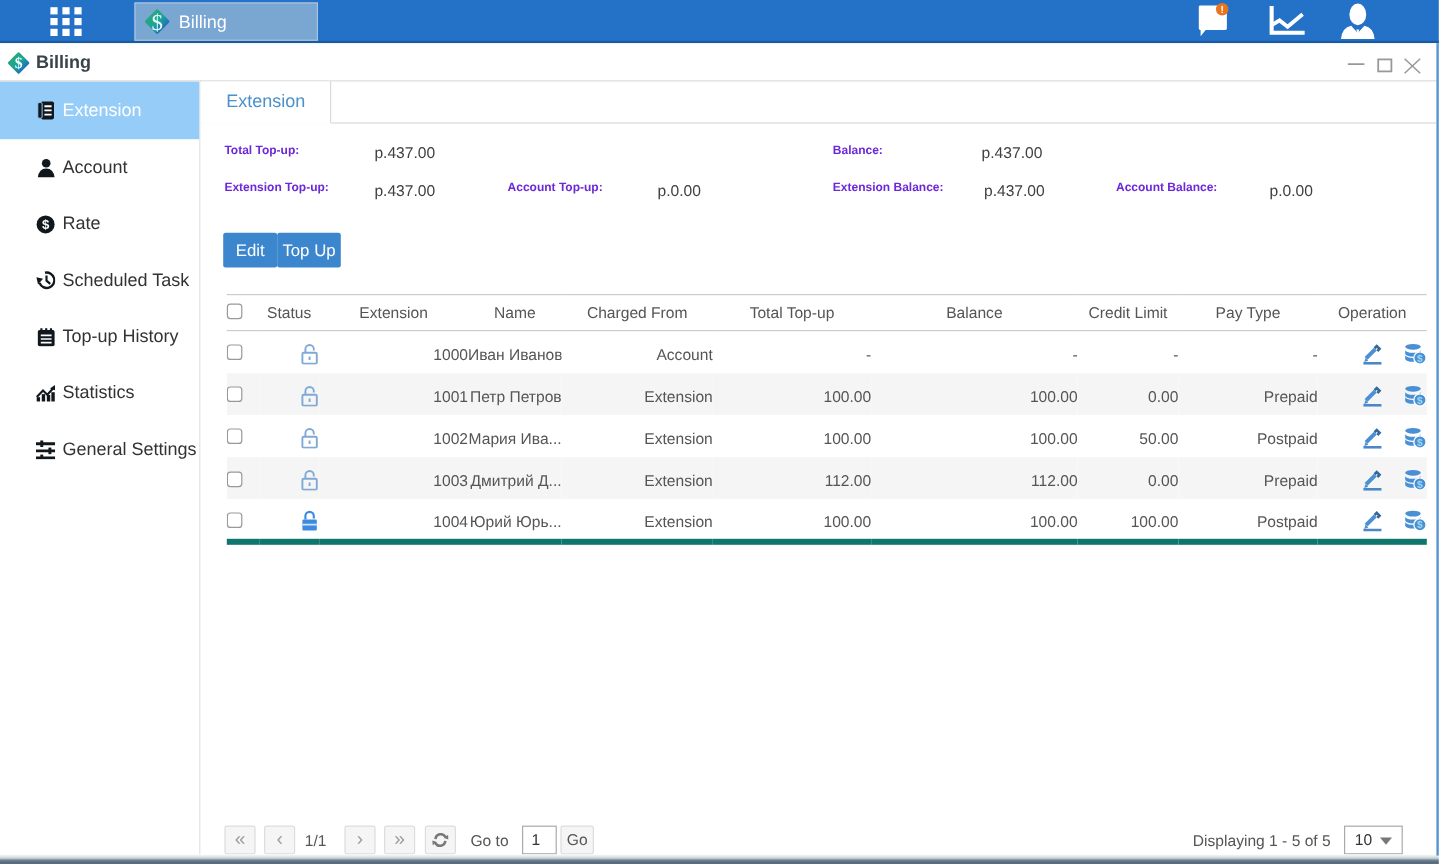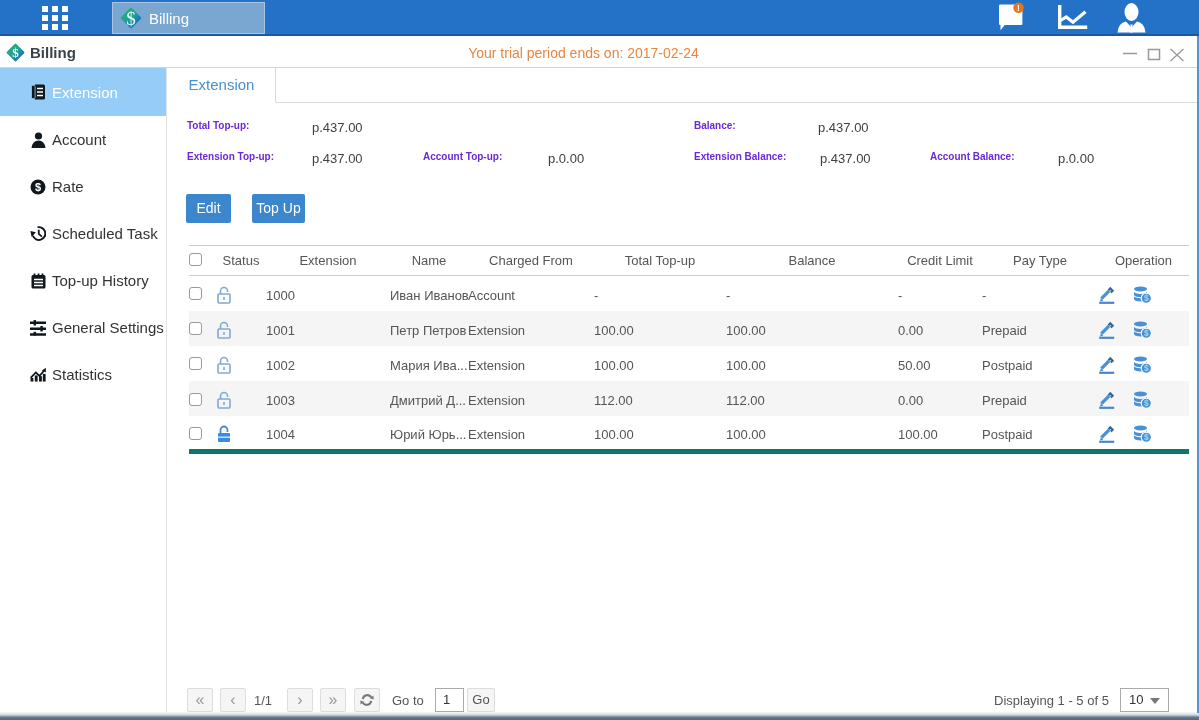--- a/index.html
+++ b/index.html
@@ -32,21 +32,21 @@
 #tab1 { position:absolute; left:0; top:0; width:108px; height:35px; background:#fff; border-right:1px solid #d9d9d9; border-bottom:1px solid #fff; color:#4a90cc; font-size:15px; text-align:center; line-height:34px; }
 
 .lab { position:absolute; font-size:10px; font-weight:bold; color:#6d28d9; white-space:nowrap; }
 .val { position:absolute; font-size:13px; color:#404040; white-space:nowrap; }
 
 .btn { position:absolute; background:#3b86cd; color:#fff; font-size:14px; text-align:center; line-height:29px; border-radius:2px; }
 
 
 #tbl { position:absolute; left:21px; top:177px; width:1000px; border-collapse:collapse; table-layout:fixed; font-size:13px; color:#555; }
 #tbl th { font-weight:normal; color:#555; height:30px; border-top:1px solid #ccc; border-bottom:1px solid #ccc; text-align:center; }
-#tbl td { height:35.2px; padding-top:4px; text-align:left; white-space:nowrap; overflow:hidden; vertical-align:middle; box-sizing:border-box; }
+#tbl td { height:35.2px; padding-top:4px; text-align:right; white-space:nowrap; overflow:hidden; vertical-align:middle; box-sizing:border-box; }
 #tbl tr.odd td { background:#f5f5f5; }
 #tbl tr.last td { border-bottom:5px solid #0f766e; }
 #tbl td svg { margin-top:2px; }
 .cb { width:13px; height:13px; border:1px solid #999; border-radius:3px; background:#fff; display:inline-block; }
 
 
 #pager { position:absolute; left:0; top:620px; width:1029px; height:26px; font-size:13px; color:#555; }
 .pbtn { position:absolute; box-sizing:border-box; width:26px; height:24px; background:#f5f5f5; border:1px solid #ddd; border-radius:2px; text-align:center; line-height:21px; color:#999; font-size:16px; }
 .pin { position:absolute; box-sizing:border-box; height:24px; border:1px solid #aaa; background:#fff; font-size:13px; color:#333; }
 
@@ -102,21 +102,20 @@
     </svg>
   </div>
 </div>
 
 <div id="titlebar">
   <svg width="19" height="19" viewBox="0 0 24 24" style="position:absolute; left:6px; top:7px;">
     <rect x="3.6" y="3.6" width="16.8" height="16.8" rx="1.5" fill="url(#dg)" transform="rotate(45 12 12)"></rect>
     <text x="12" y="17.6" font-size="16.5" font-weight="bold" fill="#f2fffc" text-anchor="middle" font-family="Liberation Serif, serif">$</text>
   </svg>
   <span class="name">Billing</span>
-  <div id="trial">Your trial period ends on: 2017-02-24</div>
   <div id="winbtns">
     <svg width="70" height="32" viewBox="0 0 70 32">
       <path d="M0 17.5 h14" stroke="#999" stroke-width="1.5"></path>
       <rect x="25.5" y="13.5" width="11" height="10" fill="none" stroke="#999" stroke-width="1.5"></rect>
       <path d="M47.5 13 l13 12 M60.5 13 l-13 12" stroke="#999" stroke-width="1.3"></path>
     </svg>
   </div>
 </div>
 
 <div id="sidebar">
@@ -163,41 +162,41 @@
     <svg width="15" height="16" viewBox="0 0 15 16">
           <rect x="0.5" y="2" width="14" height="13.5" rx="1.5" fill="#10171d"></rect>
           <path d="M3.5 0.5 v3 M7.5 0.5 v3 M11.5 0.5 v3" stroke="#10171d" stroke-width="1.8"></path>
           <path d="M3 6.5 h9 M3 9.5 h9 M3 12.5 h9" stroke="#fff" stroke-width="1.4"></path>
         </svg>
   </span>
       <span class="lbl">Top-up History</span>
     </div>
   <div class="sitem">
       <span class="ic">
-    <svg width="17" height="17" viewBox="0 0 17 17">
-          <path d="M0 3.5 h17 M0 9.8 h17 M0 16 h17" stroke="#10171d" stroke-width="2.6"></path>
-          <rect x="3.8" y="0.6" width="2.6" height="5.8" fill="#10171d"></rect>
-          <rect x="11" y="6.9" width="2.6" height="5.8" fill="#10171d"></rect>
-          <rect x="3.8" y="13.1" width="2.6" height="3.9" fill="#10171d"></rect>
-        </svg>
-  </span>
-      <span class="lbl">General Settings</span>
-    </div>
-  <div class="sitem">
-      <span class="ic">
     <svg width="17" height="15" viewBox="0 0 17 15">
           <rect x="0.6" y="11.2" width="3" height="3.8" fill="#10171d"></rect>
           <rect x="5.1" y="8.5" width="3" height="6.5" fill="#10171d"></rect>
           <rect x="9.6" y="9.2" width="3" height="5.8" fill="#10171d"></rect>
           <rect x="13.6" y="6.8" width="3" height="8.2" fill="#10171d"></rect>
           <path d="M0.7 11 L6.2 5.3 L10 9 L15.5 3" stroke="#10171d" stroke-width="1.9" fill="none"></path>
           <path d="M16.8 0.4 l0 4.6 l-4.4 -1.5 z" fill="#10171d"></path>
         </svg>
   </span>
       <span class="lbl">Statistics</span>
+    </div>
+  <div class="sitem">
+      <span class="ic">
+    <svg width="17" height="17" viewBox="0 0 17 17">
+          <path d="M0 3.5 h17 M0 9.8 h17 M0 16 h17" stroke="#10171d" stroke-width="2.6"></path>
+          <rect x="3.8" y="0.6" width="2.6" height="5.8" fill="#10171d"></rect>
+          <rect x="11" y="6.9" width="2.6" height="5.8" fill="#10171d"></rect>
+          <rect x="3.8" y="13.1" width="2.6" height="3.9" fill="#10171d"></rect>
+        </svg>
+  </span>
+      <span class="lbl">General Settings</span>
     </div>
 </div>
 
 <div id="main">
   <div id="tabbar"></div>
   <div id="tab1">Extension</div>
 
   <span class="lab" style="left:19px; top:52px;">Total Top-up:</span>
   <span class="val" style="left:144px; top:52px;">p.437.00</span>
   <span class="lab" style="left:526px; top:52px;">Balance:</span>
@@ -206,21 +205,21 @@
   <span class="lab" style="left:19px; top:83px;">Extension Top-up:</span>
   <span class="val" style="left:144px; top:83px;">p.437.00</span>
   <span class="lab" style="left:255px; top:83px;">Account Top-up:</span>
   <span class="val" style="left:380px; top:83px;">p.0.00</span>
   <span class="lab" style="left:526px; top:83px;text-align:right;">Extension Balance:</span>
   <span class="val" style="left:652px; top:83px;">p.437.00</span>
   <span class="lab" style="left:762px; top:83px;">Account Balance:</span>
   <span class="val" style="left:890px; top:83px;">p.0.00</span>
 
   <div class="btn" id="btnEdit" style="left:18px; top:126px; width:45px; height:29px;">Edit</div>
-  <div class="btn" id="btnTop" style="left:84px; top:126px; width:53px; height:29px;">Top Up</div>
+  <div class="btn" id="btnTop" style="left:63px; top:126px; width:53px; height:29px;">Top Up</div>
 
   <table id="tbl">
     <colgroup>
       <col style="width:27px">
         <col style="width:50px">
         <col style="width:124px">
         <col style="width:78px">
         <col style="width:126px">
       <col style="width:132px">
         <col style="width:172px">

